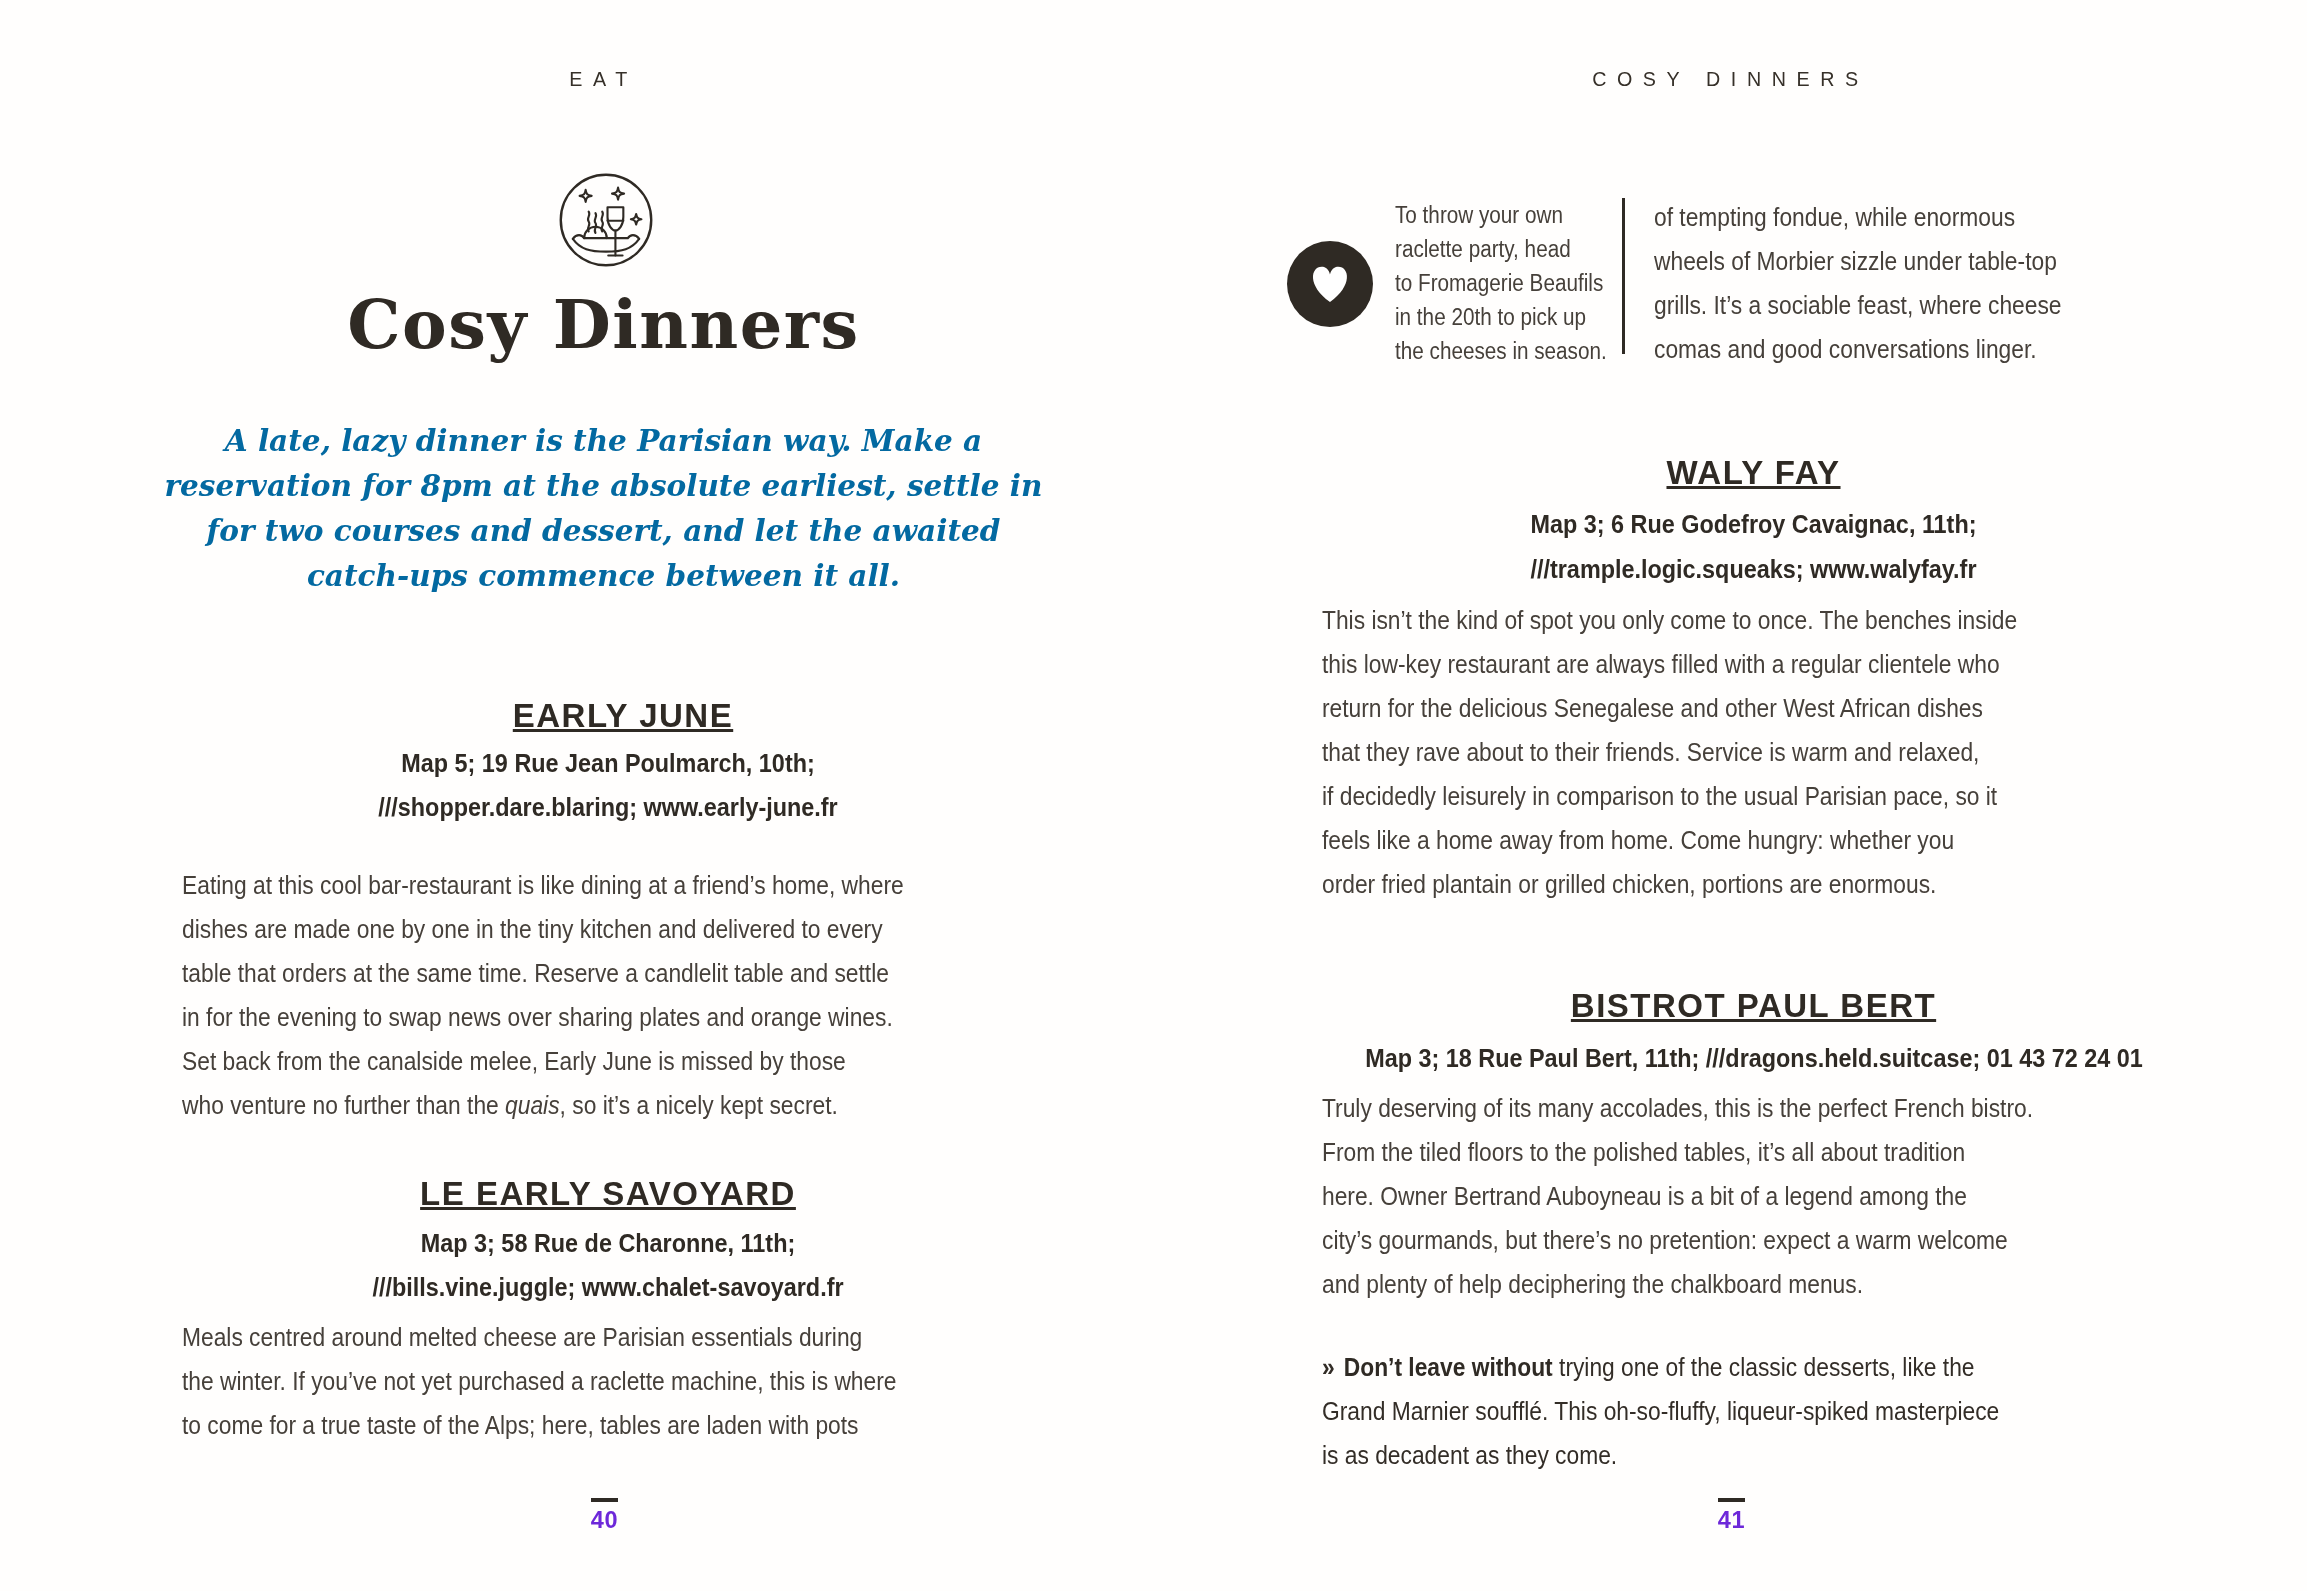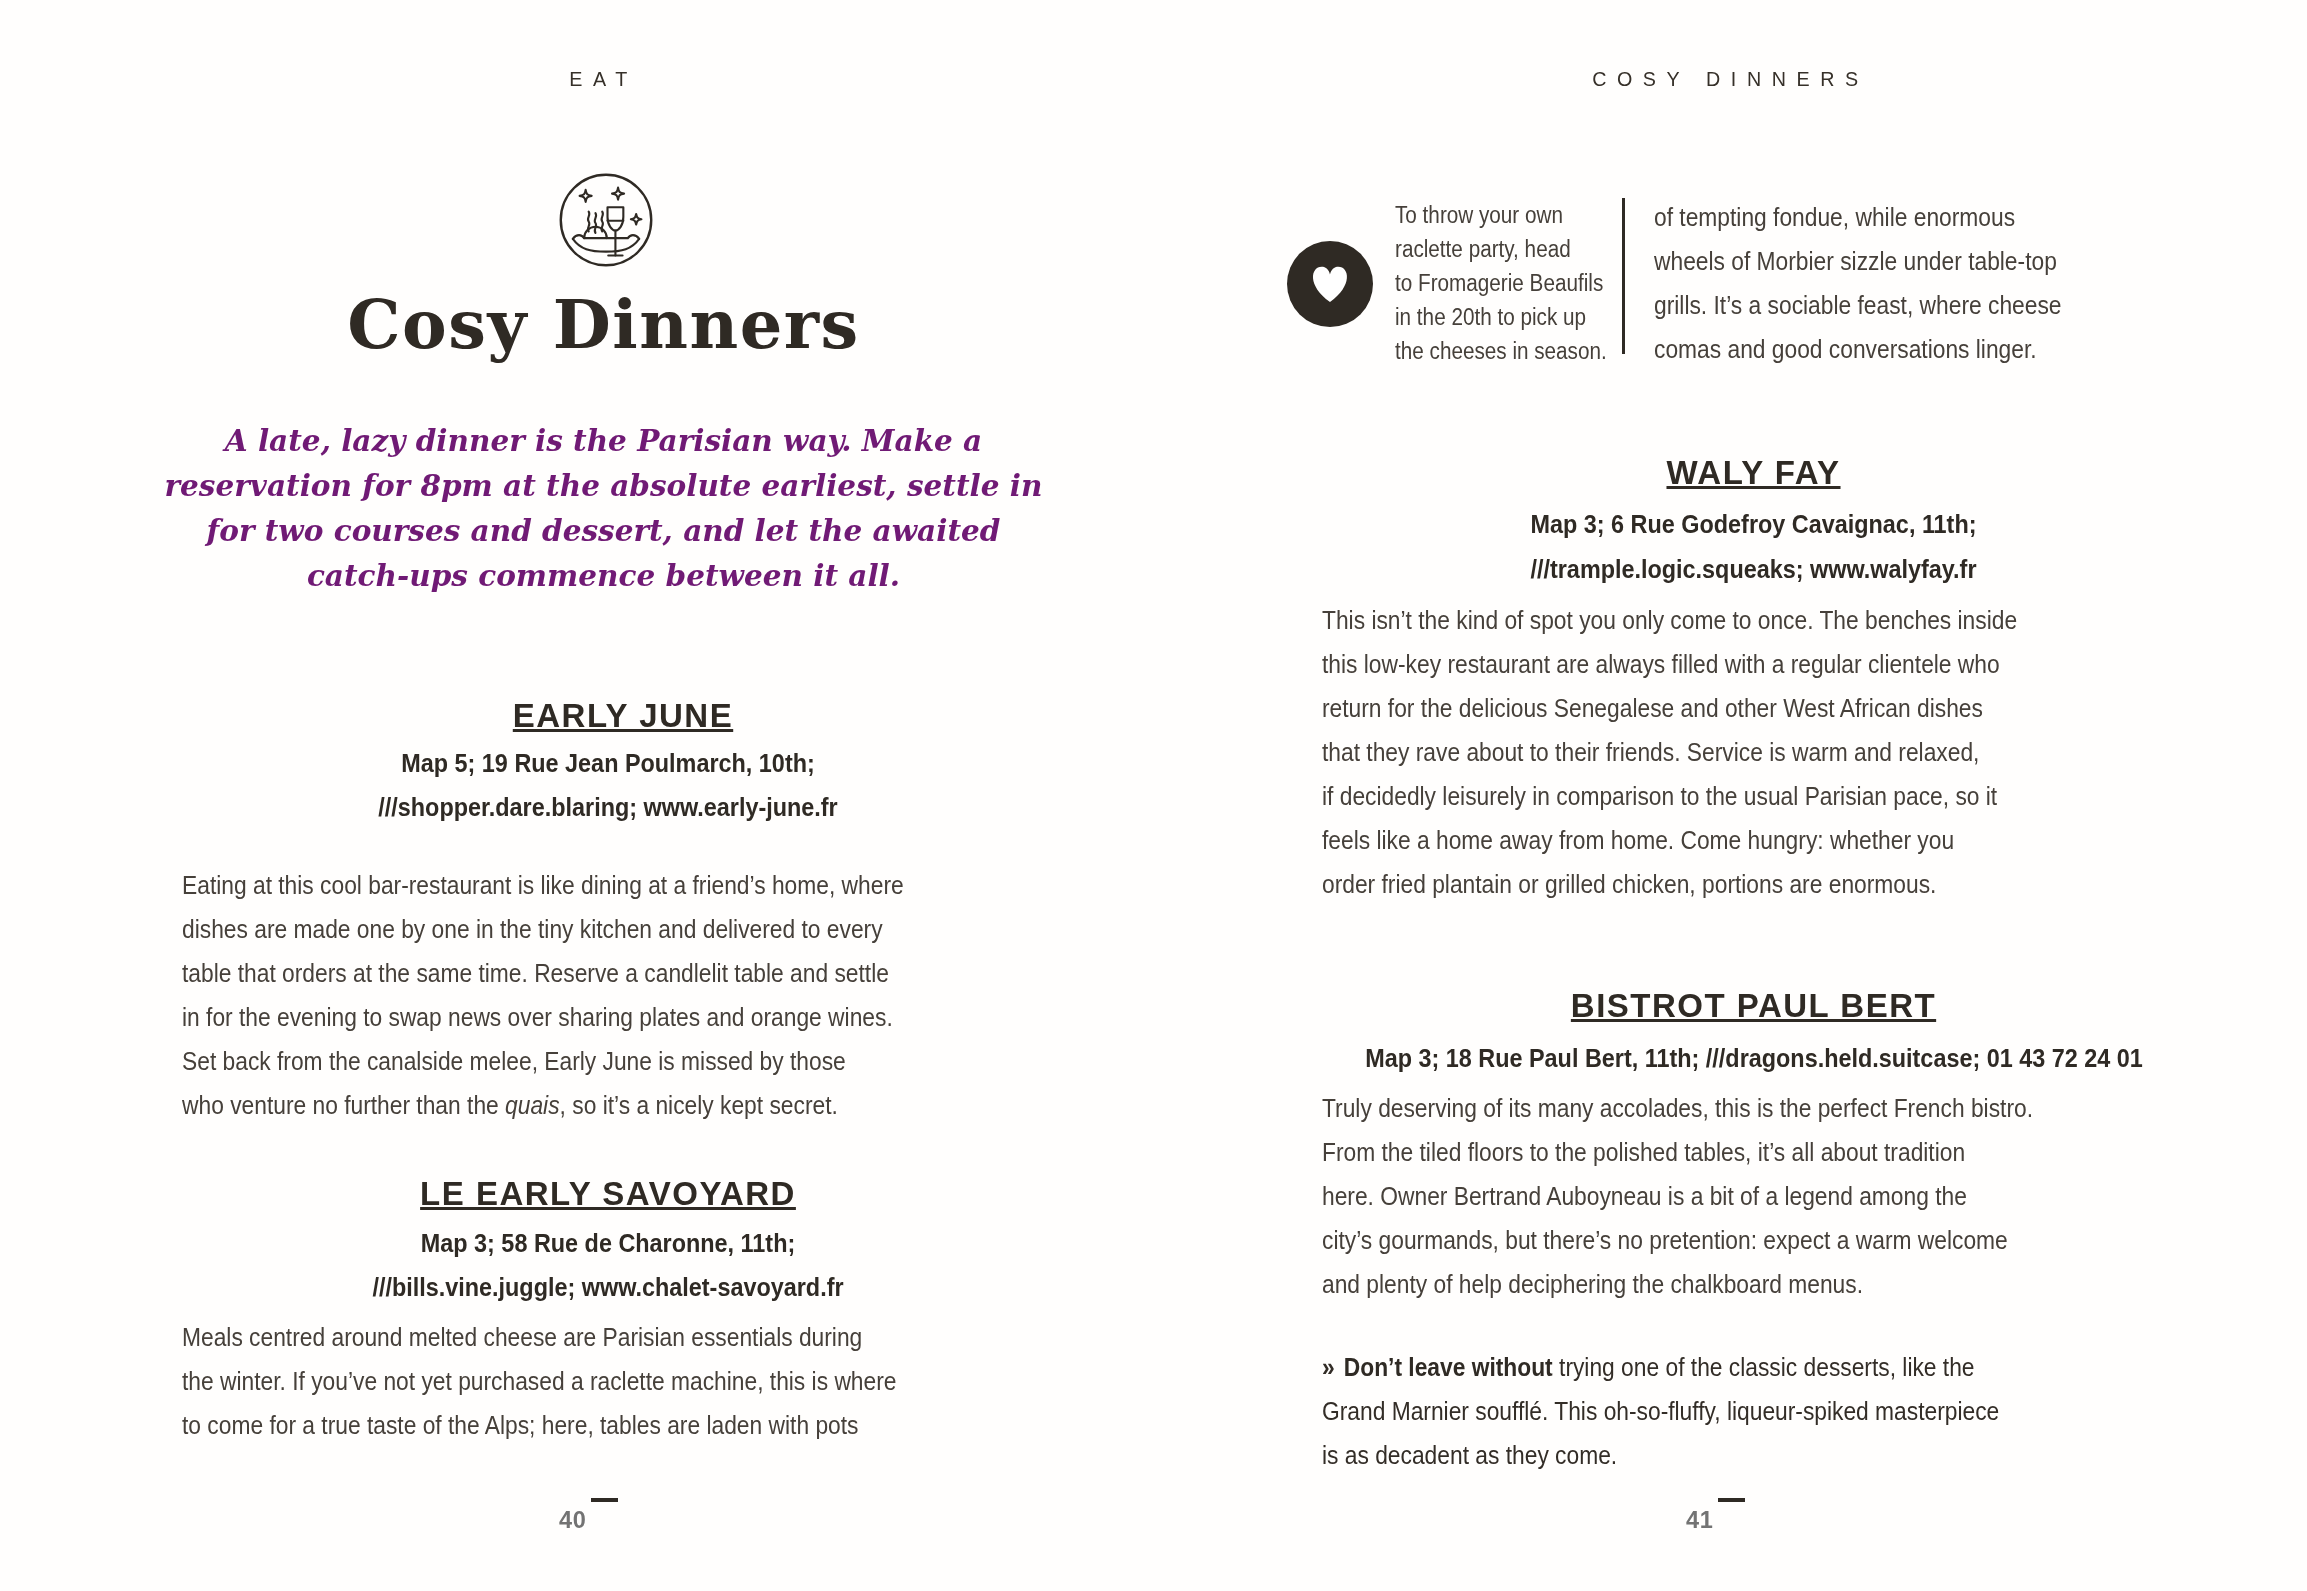--- a/index.html
+++ b/index.html
@@ -16,21 +16,21 @@
     font-size:19.7px;font-weight:500;letter-spacing:10.6px;color:#363029;
   }
   .title{
     left:0;width:1153px;text-align:center;
     font-family:"DejaVu Serif",serif;font-weight:700;
     font-size:67px;letter-spacing:1.5px;color:#2f2a24;line-height:1.1;
   }
   .intro{
     left:0;width:1153px;text-align:center;white-space:pre-line;
     font-family:"DejaVu Serif",serif;font-style:italic;font-weight:700;
-    font-size:29.5px;line-height:45px;color:#701a75;
+    font-size:29.5px;line-height:45px;color:#0369a1;
   }
   .venue-name{
     text-align:center;font-size:33px;font-weight:600;letter-spacing:1.5px;color:#2f2a24;
     white-space:nowrap;
     text-decoration:underline;
   }
   .addr{
     text-align:center;font-size:26px;font-weight:700;color:#2f2a24;white-space:nowrap;
     transform:scaleX(0.9);transform-origin:50% 50%;
   }
@@ -45,21 +45,21 @@
     transform:scaleX(0.9);transform-origin:0 0;width:250px;
   }
   .vrule{width:3px;background:#2f2a24;}
   .dlw{
     font-size:26.5px;line-height:44px;font-weight:500;color:#332d27;
     white-space:pre-line;transform:scaleX(0.86);transform-origin:0 0;width:1007px;
   }
   .dlw .b{font-weight:800;color:#2f2a24;}
   .dlw .marker{font-weight:800;margin-right:10.6px;}
   .footer{
-    width:91px;color:#737373;
+    width:91px;text-align:center;color:#6d28d9;
   }
   .footer .rule{display:block;width:27px;height:3.8px;background:#2f2a24;margin:0 auto 5.3px auto;}
   .footer .num{font-size:23.5px;font-weight:700;letter-spacing:0.8px;}
   svg .stroke{fill:none;stroke:#2f2a24;stroke-width:2.8;stroke-linecap:round;stroke-linejoin:round;}
   svg .thick{stroke-width:3.2;}
 </style>
 </head>
 <body>
 
 <div class="spread">

